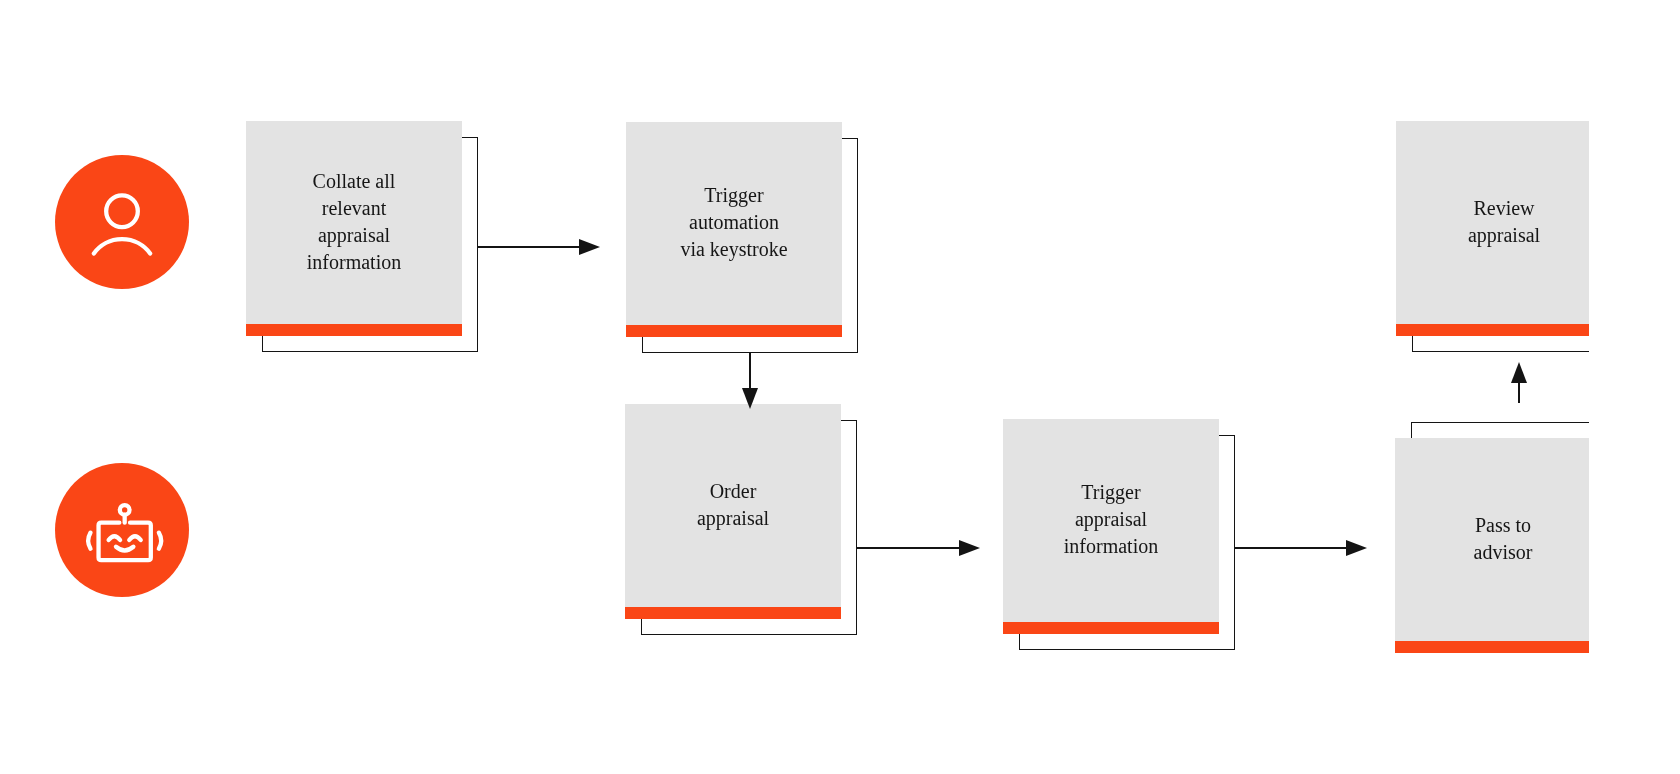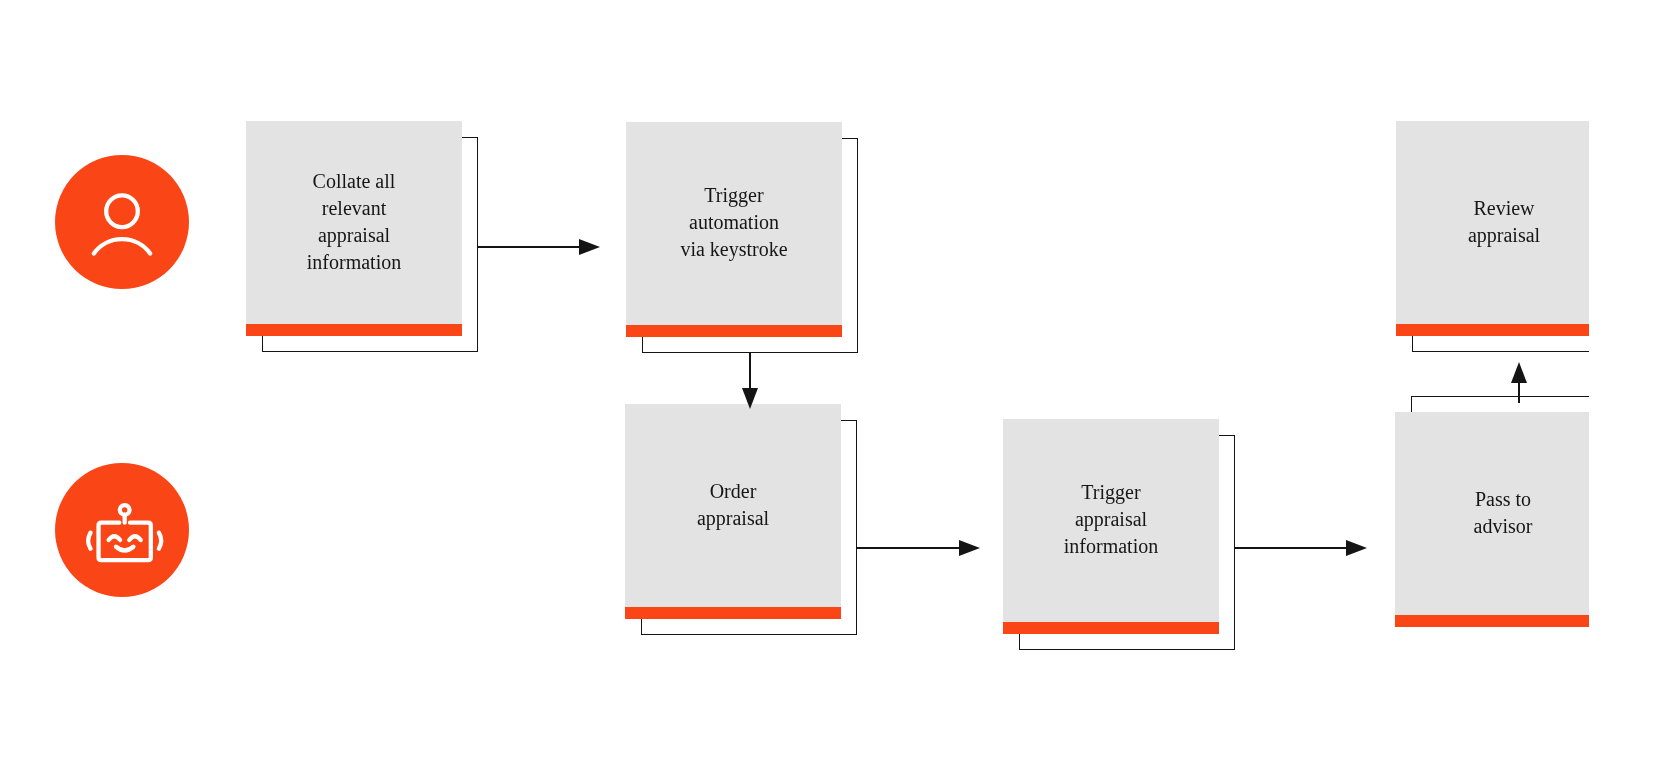--- a/index.html
+++ b/index.html
@@ -54,21 +54,21 @@
     white-space:pre-line;
     text-align:center;
     font-size:20px;
     line-height:27px;
     color:var(--text);
   }
   .pos-collate{left:246px;top:121px;}
   .pos-trigger{left:626px;top:122px;}
   .pos-order{left:625px;top:404px;}
   .pos-gather{left:1003px;top:419px;}
-  .pos-pass{left:1395px;top:412px;}
+  .pos-pass{left:1395px;top:438px;}
   .pos-review{left:1396px;top:121px;}
 
   .arrows{
     position:absolute;left:0;top:0;
     width:1680px;height:774px;
     z-index:3;
     pointer-events:none;
   }
   .arrows line{stroke:var(--line);stroke-width:2;}
   .arrows polygon{fill:var(--line);}

